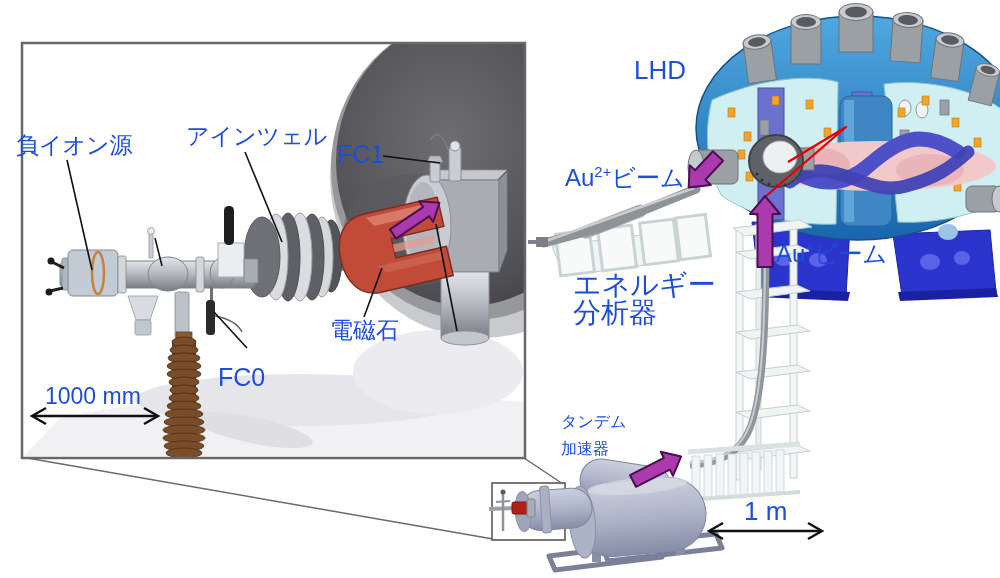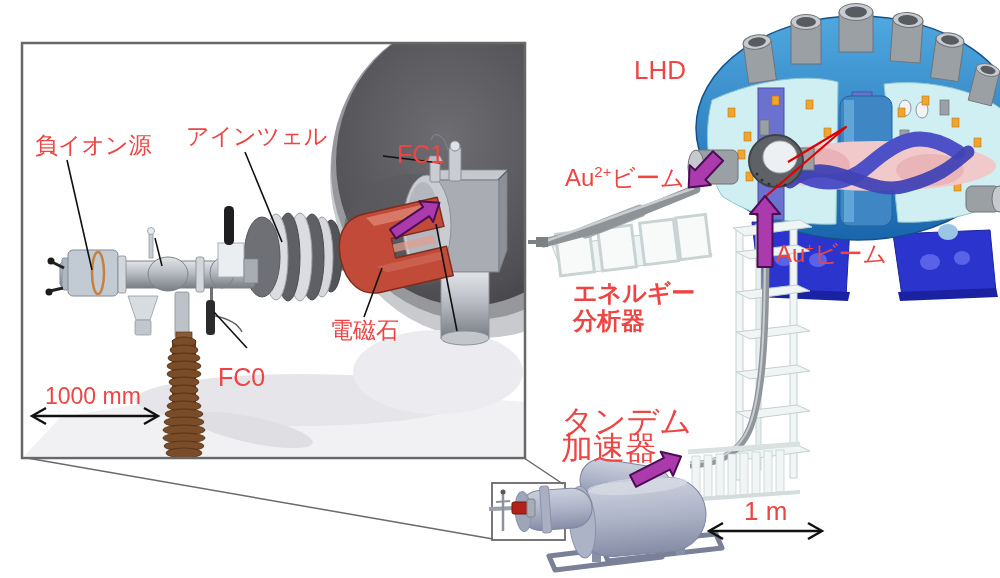--- a/index.html
+++ b/index.html
@@ -1,19 +1,19 @@
 <!DOCTYPE html>
 <html><head>
 <meta charset="utf-8">
 <style>
   html,body{margin:0;padding:0;background:#ffffff;}
   #stage{position:relative;width:1000px;height:578px;background:#ffffff;overflow:hidden;
          font-family:"Liberation Sans","DejaVu Sans",sans-serif;color:#000;}
   #art{position:absolute;left:0;top:0;z-index:1;}
-  .label{position:absolute;z-index:5;white-space:pre-line;color:#ef4444;line-height:1.12;}
+  .label{position:absolute;z-index:5;white-space:pre-line;color:#1d4ed8;line-height:1.12;}
   .jp{font-size:23px;}
   .fc{font-size:25px;}
   .chg{font-size:0.62em;vertical-align:super;letter-spacing:0;}
   .beamlbl{font-size:24px;}
 </style>
 </head>
 <body>
 
 <div id="stage">
 
@@ -357,29 +357,29 @@
   <polygon points="0,-7.5 53,-7.5 53,-15 71,0 53,15 53,7.5 0,7.5" transform="translate(765,267) rotate(-90)" fill="#AB3BAD" stroke="#4B0E55" stroke-width="2" stroke-linejoin="round"></polygon>
   <polygon points="0,-6.5 38,-6.5 38,-13.5 54,0 38,13.5 38,6.5 0,6.5" transform="translate(633,481) rotate(-27)" fill="#AB3BAD" stroke="#4B0E55" stroke-width="2" stroke-linejoin="round"></polygon>
 
   <g stroke="#111" stroke-width="2.4" fill="none">
     <line x1="710" y1="531" x2="821" y2="531"></line>
     <path d="M723 523 L709 531 L723 539"></path>
     <path d="M808 523 L822 531 L808 539"></path>
   </g>
 </svg>
 
-<div class="label jp" style="left:35px;top:133px;text-align:right;"><span>負イオン源</span></div>
+<div class="label jp" style="left:16px;top:133px;text-align:right;"><span>負イオン源</span></div>
 <div class="label jp" style="left:186px;top:124px;"><span>アインツェル</span></div>
-<div class="label fc" style="left:353px;top:140px;padding-left:44px;"><span>FC1</span></div>
+<div class="label fc" style="left:337px;top:140px;"><span>FC1</span></div>
 <div class="label jp" style="left:330px;top:318px;"><span>電磁石</span></div>
 <div class="label fc" style="left:218px;top:363px;"><span>FC0</span></div>
 <div class="label jp" style="left:45px;top:384px;"><span>1000 mm</span></div>
 
 <div class="label" style="left:634px;top:56px;font-size:26px;"><span>LHD</span></div>
 <div class="label beamlbl" style="left:565px;top:164px;"><span>Au</span><sup class="chg">2+</sup><span>ビーム</span></div>
 <div class="label beamlbl" style="left:776px;top:240px;"><span>Au</span><sup class="chg">+</sup><span>ビーム</span></div>
-<div class="label jp" style="left:573px;top:279px;font-size:24px;line-height:28px;font-weight:bold;"><span>エネルギー
+<div class="label jp" style="left:573px;top:271px;font-size:28px;line-height:28px;"><span>エネルギー
 分析器</span></div>
-<div class="label jp" style="left:561px;top:408px;font-size:32px;line-height:27px;"><span>タンデム
+<div class="label jp" style="left:561px;top:408px;font-size:16px;line-height:27px;"><span>タンデム
 加速器</span></div>
 <div class="label" style="left:744px;top:497px;font-size:26px;"><span>1 m</span></div>
 
 </div>
 
 </body></html>

